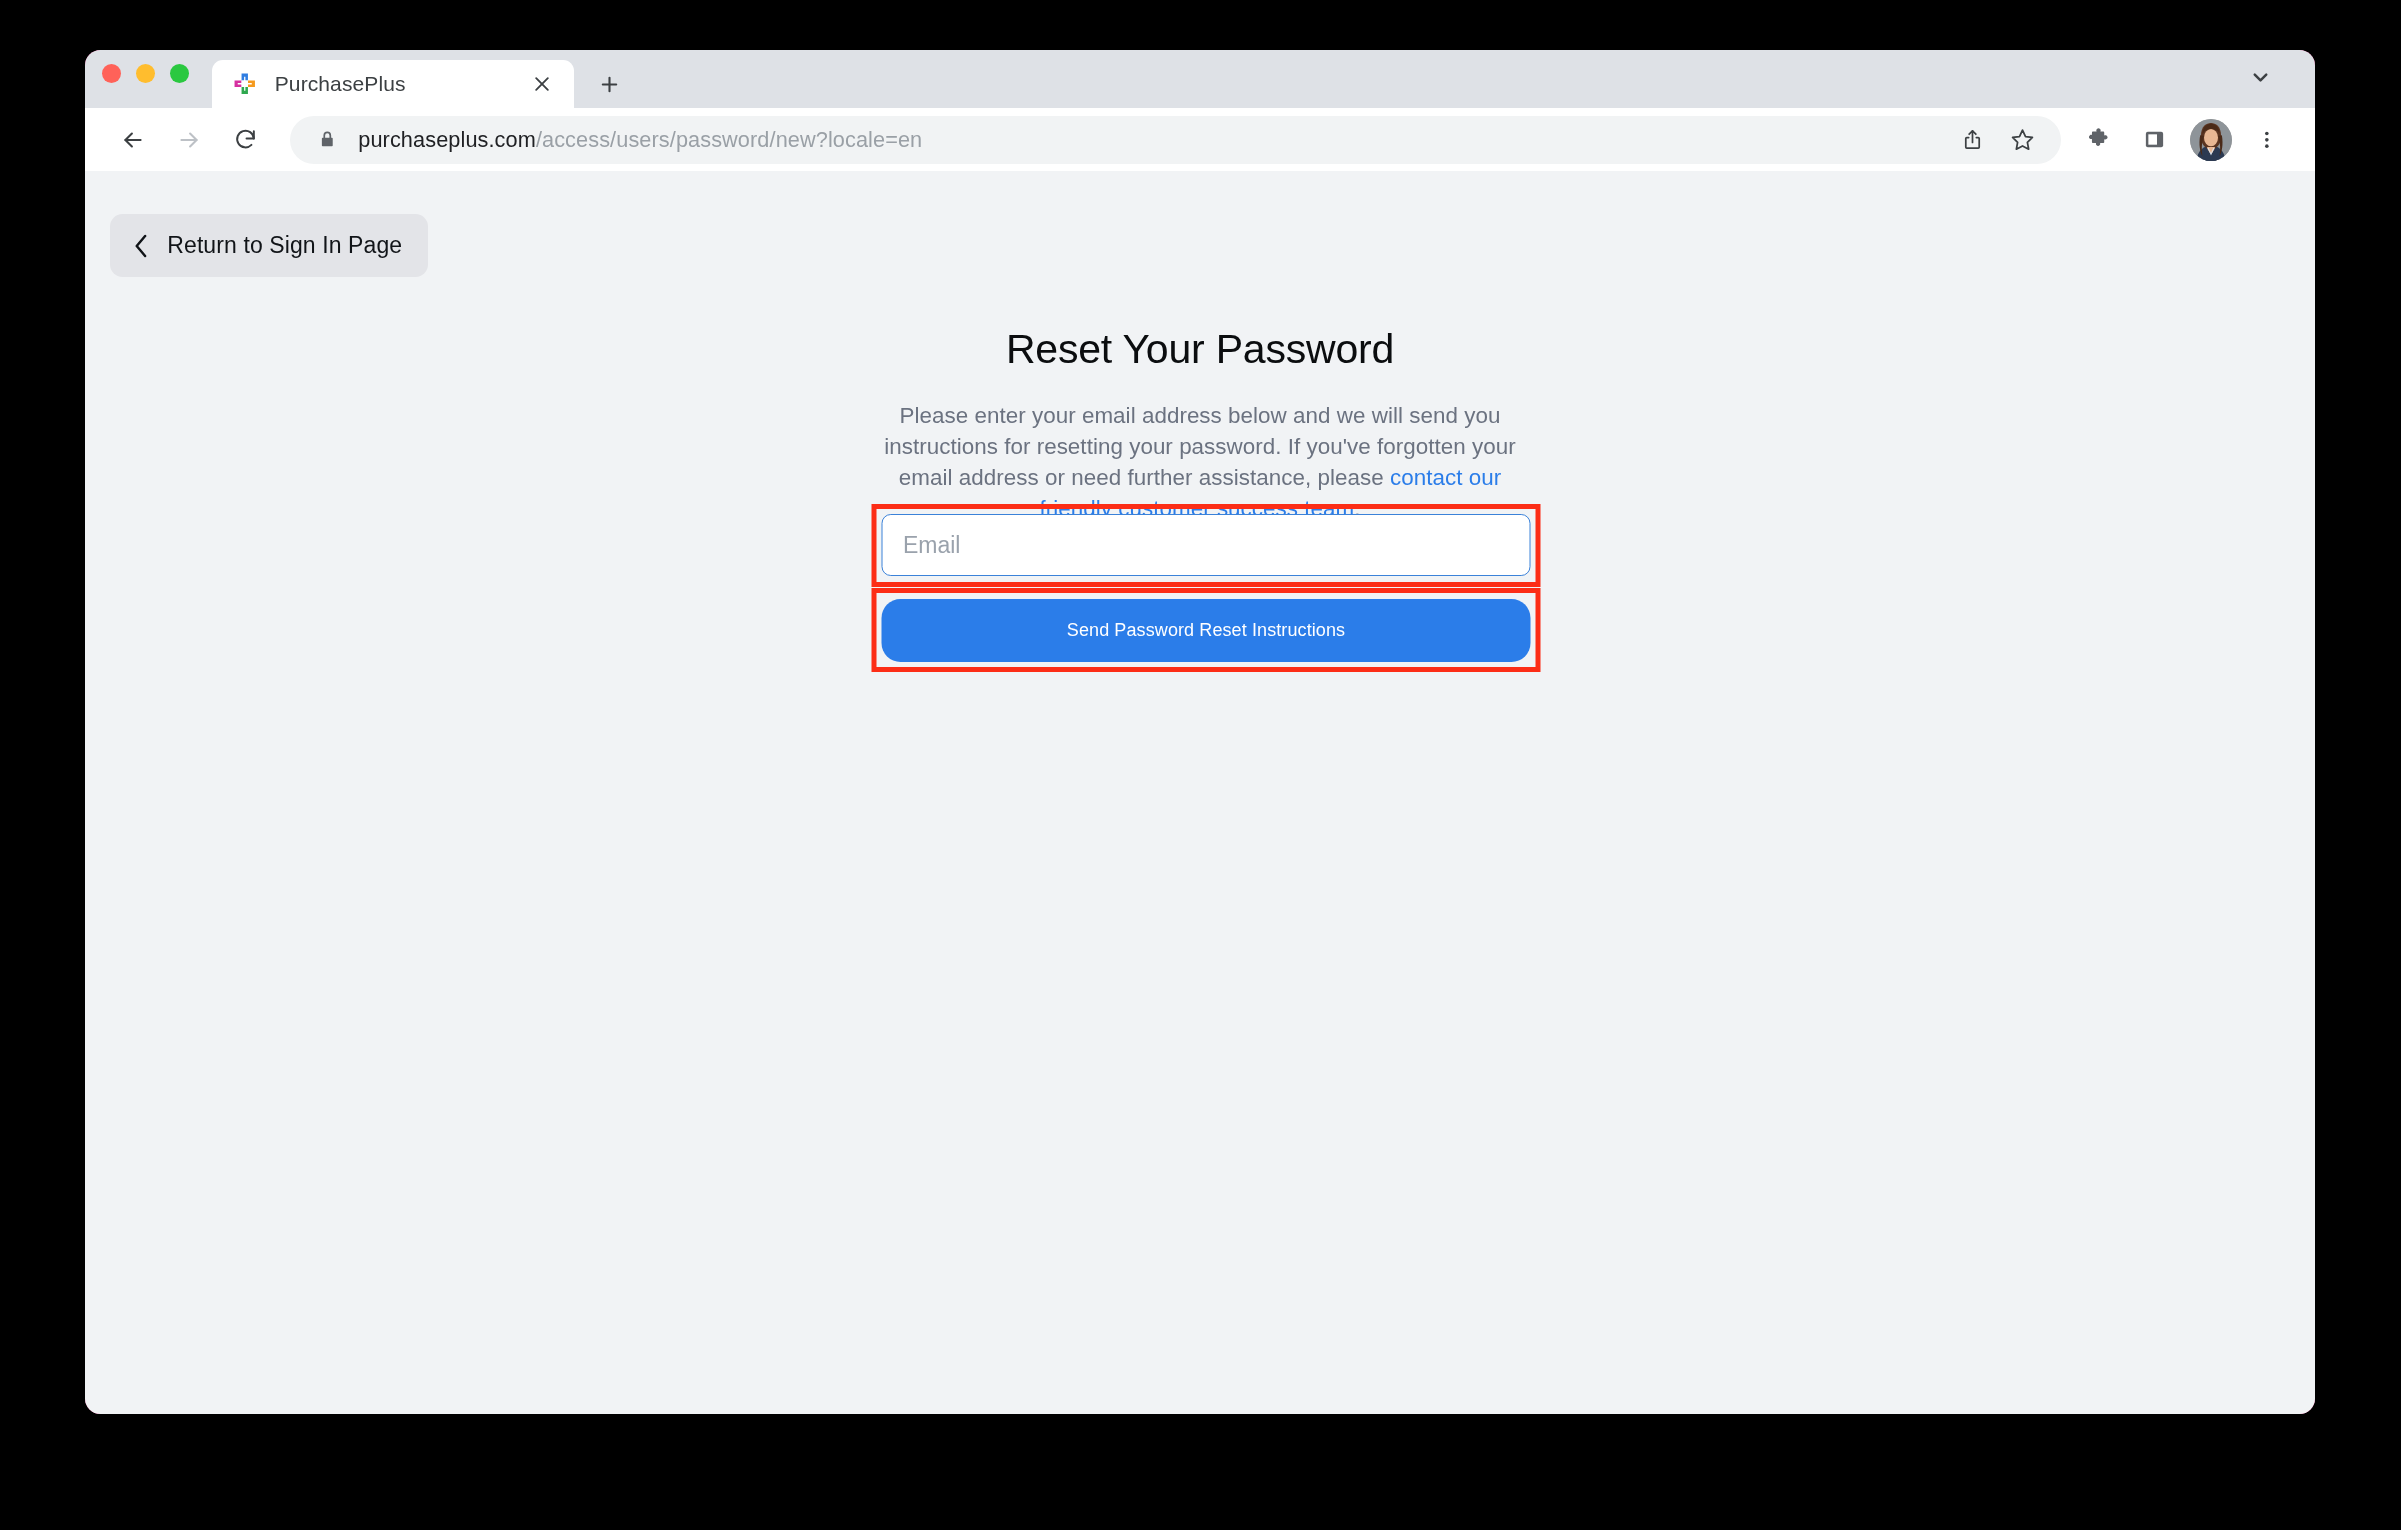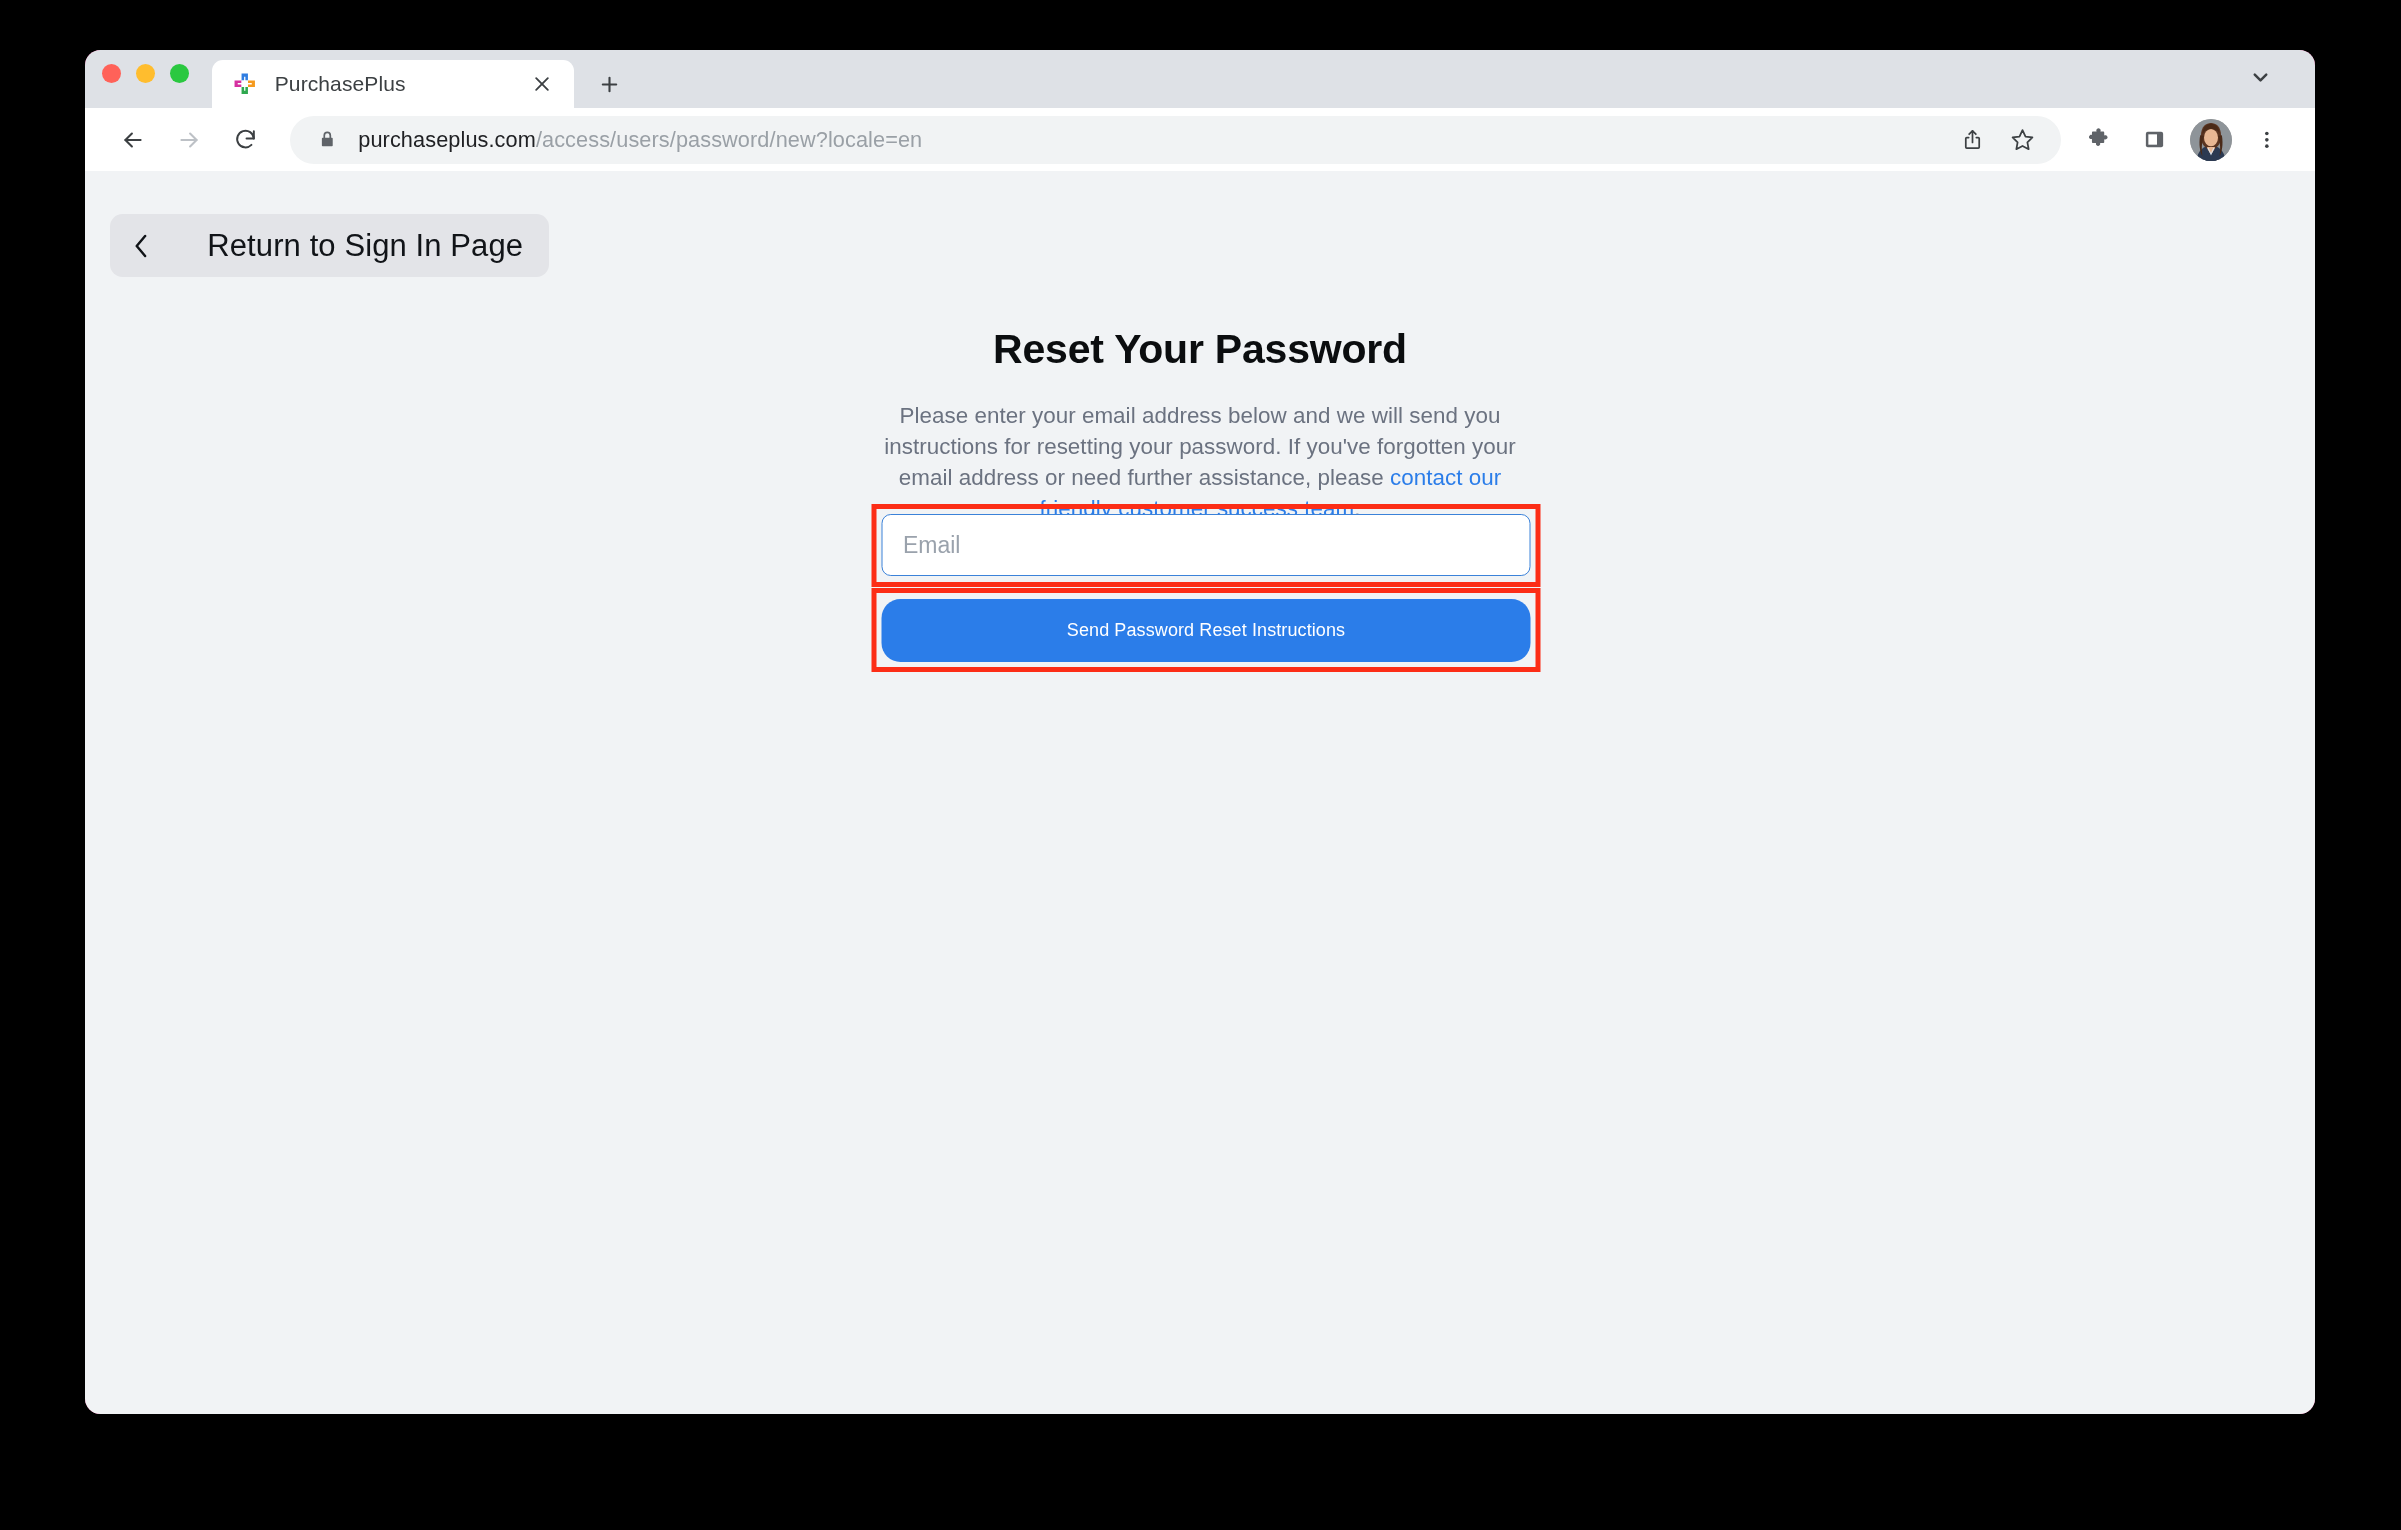--- a/index.html
+++ b/index.html
@@ -163,38 +163,37 @@
     height:63px;
     background:#e3e4e8;
     border-radius:12.4px;
     display:flex;
     align-items:center;
     padding:0 26px 0 21.7px;
     gap:17px;
     cursor:pointer;
   }
   .return-label {
-    font-size:31px;
+    font-size:23px;
     color:#111418;
     white-space:nowrap;
     letter-spacing:0.1px;
-    margin-left:40px;
   }
 
   .content {
     position:absolute;
     left:0; right:0;
     top:155px;
     display:flex;
     flex-direction:column;
     align-items:center;
   }
   .page-title {
     font-size:41px;
-    font-weight:bold;
+    font-weight:normal;
     color:#0b0d0f;
     letter-spacing:-0.2px;
     margin-bottom:27px;
   }
   .page-desc {
     width:634px;
     text-align:center;
     font-size:22.4px;
     line-height:31px;
     color:#6b7280;

